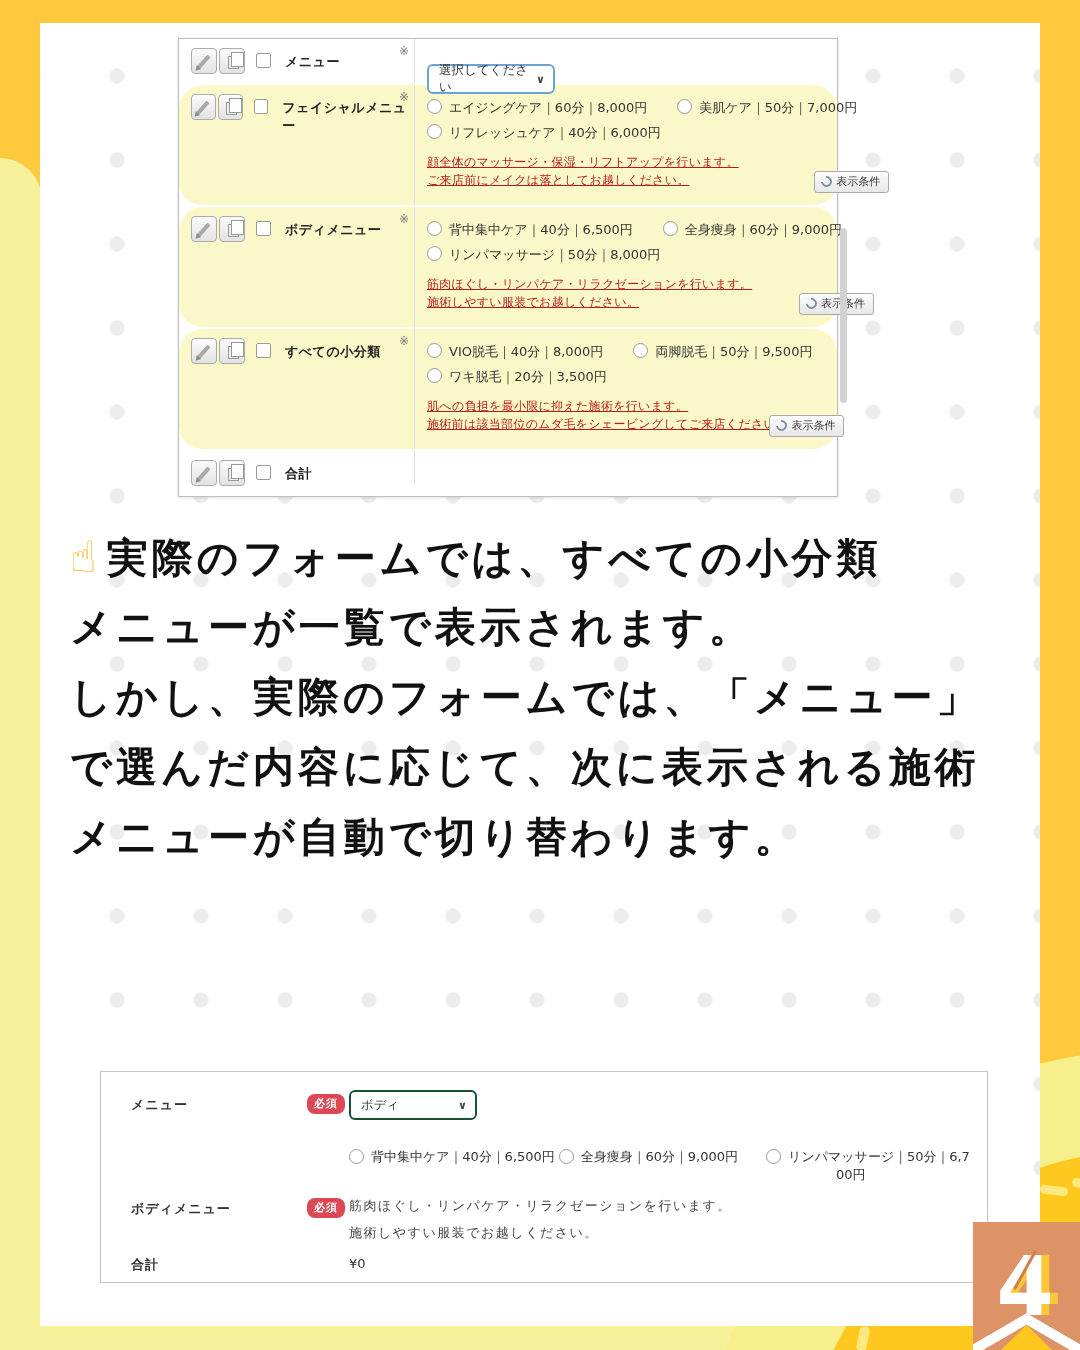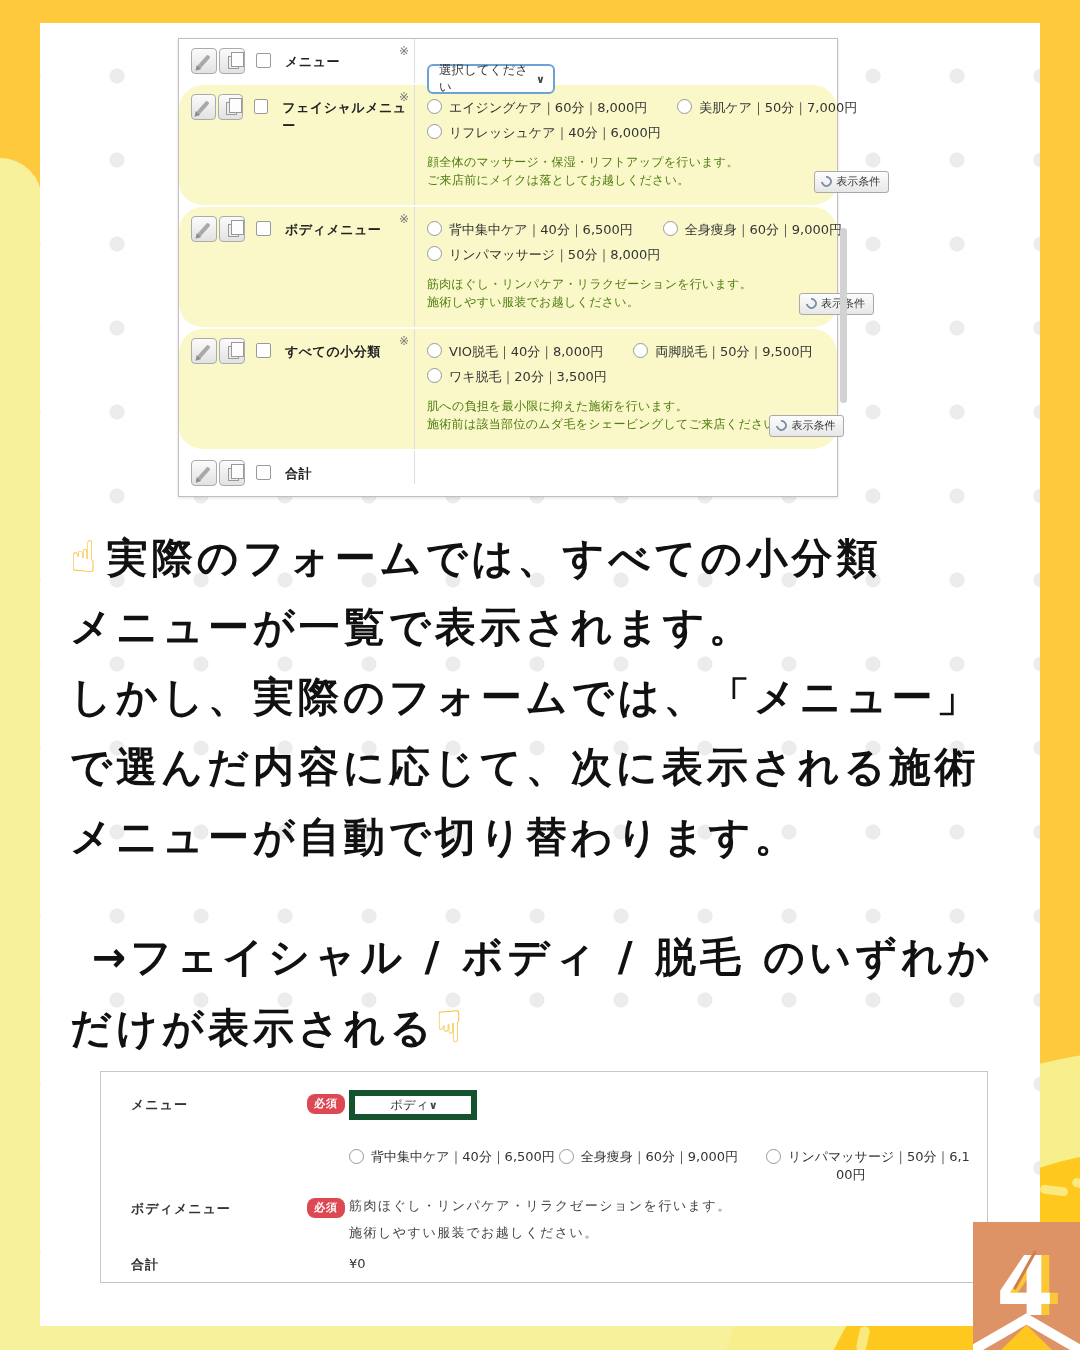--- a/index.html
+++ b/index.html
@@ -41,42 +41,42 @@
   .checkbox { width:15px; height:15px; border:1.5px solid #9a9a9a; border-radius:2px; background:#fff; margin:5px 0 0 9px; }
   .b-label { font-weight:bold; margin:5px 0 0 14px; letter-spacing:.5px; }
   .req-mark { position:absolute; right:5px; top:5px; color:#777; font-size:12px; }
   .select { display:inline-flex; align-items:center; justify-content:space-between; width:128px; height:30px;
             padding:0 8px 0 10px; border-radius:6px; background:#fff; font-size:12.5px; color:#333; }
   .select.blue { border:2px solid #6BA3D6; margin-top:18px; }
   .chev { color:#444; font-size:11px; font-weight:bold; }
   .opt-line { display:flex; align-items:center; margin-top:7px; }
   .opt { display:inline-flex; margin-right:30px; white-space:nowrap; color:#333; }
   .radio { width:15px; height:15px; border:1.5px solid #999; border-radius:50%; background:#fff; margin-right:7px; flex:0 0 15px; }
-  .b-desc { margin-top:11px; font-size:12px; line-height:18px; color:#4d7c0f; letter-spacing:.3px; }
+  .b-desc { margin-top:11px; font-size:12px; line-height:18px; color:#b91c1c; letter-spacing:.3px;text-decoration:underline; }
   .cond-row { position:absolute; right:8px; bottom:12px; }
   .cond-btn { display:inline-flex; align-items:center; gap:4px; padding:2px 8px 3px 6px; font-size:11px; color:#333;
               border:1px solid #aaa; border-radius:3px; background:linear-gradient(#fdfdfd,#e7e7e7); }
   .cond-ico { width:11px; height:11px; border-radius:50%; border:2px solid #7D8FA6; border-left-color:transparent; transform:rotate(40deg); }
   .scroll-pill { position:absolute; left:800px; top:205px; width:7px; height:175px; background:#d2d2d2; border-radius:4px; }
 
   
   .caption { position:absolute; left:30px; width:960px; color:#111; font-weight:bold; font-size:41px; letter-spacing:4px; }
   .cap-p1 { top:499px; } .cap-p2 { top:899px; }
   .cap-line { height:70px; line-height:70px; white-space:nowrap; }
   .cap-line.indent { padding-left:22px; }
   .hand { color:#F5C443; font-weight:normal; margin-right:6px; font-size:44px; }
 
   
   .preview { position:absolute; left:60px; top:1048px; width:888px; height:212px; background:#fff; border:1px solid #CCC4C4;
              font-size:13px; color:#333; }
   .pv { position:absolute; }
   .pv-label { font-weight:bold; letter-spacing:1px; color:#333; }
   .badge-req { display:inline-block; background:#DC4854; color:#fff; font-size:11px; font-weight:bold;
                padding:2px 7px 3px; border-radius:8px; letter-spacing:1px; }
-  .pv-select { border:6px solid #14532d; border-radius:0;justify-content:center; }
+  .pv-select { border:2px solid #14532d; border-radius:6px; }
   .pv-opts { display:flex; align-items:flex-start; white-space:nowrap; }
   .pv-opt { display:inline-flex; align-items:flex-start; }
   .pv-opt .radio { margin-top:1px; }
   .pv-desc { line-height:27px; letter-spacing:1.5px; color:#444; }
   .wrap2 { padding-left:48px; }
 
   
   .ribbon { position:absolute; z-index:3; left:973px; top:1222px; width:107px; height:128px; }
 </style>
 </head>
@@ -257,24 +257,20 @@
       </div>
     </div>
     <div class="scroll-pill"></div>
 
     <div class="caption cap-p1">
       <div class="cap-line"><span class="hand">☝</span><span>実際のフォームでは、すべての小分類</span></div>
       <div class="cap-line">メニューが一覧で表示されます。</div>
       <div class="cap-line">しかし、実際のフォームでは、「メニュー」</div>
       <div class="cap-line">で選んだ内容に応じて、次に表示される施術</div>
       <div class="cap-line">メニューが自動で切り替わります。</div>
-    </div>
-    <div class="caption cap-p2">
-      <div class="cap-line indent">→フェイシャル / ボディ / 脱毛 のいずれか</div>
-      <div class="cap-line"><span>だけが表示される</span><span class="hand">☟</span></div>
     </div>
 
     <div class="preview">
       <span class="pv pv-label" style="left:30px; top:24px;">メニュー</span>
       <span class="pv badge-req" style="left:206px; top:22px;">必須</span>
       <span class="pv select pv-select" style="left:248px; top:18px;">
         <span>ボディ</span>
         <span class="chev">∨</span>
       </span>
 
@@ -282,21 +278,21 @@
         <span class="pv-opt" style="margin-right:4px;">
             <span class="radio"></span>
             <span>背中集中ケア｜40分｜6,500円</span>
           </span>
         <span class="pv-opt" style="margin-right:28px;">
             <span class="radio"></span>
             <span>全身痩身｜60分｜9,000円</span>
           </span>
         <span class="pv-opt">
             <span class="radio"></span>
-            <span><span>リンパマッサージ｜50分｜6,1</span><br><span class="wrap2" style="display:inline-block;">00円</span></span>
+            <span><span>リンパマッサージ｜50分｜6,7</span><br><span class="wrap2" style="display:inline-block;">00円</span></span>
           </span>
       </div>
 
       <span class="pv pv-label" style="left:30px; top:128px;">ボディメニュー</span>
       <span class="pv badge-req" style="left:206px; top:126px;">必須</span>
       <div class="pv pv-desc" style="left:248px; top:120px;">
         <div>筋肉ほぐし・リンパケア・リラクゼーションを行います。</div>
         <div>施術しやすい服装でお越しください。</div>
       </div>
 

